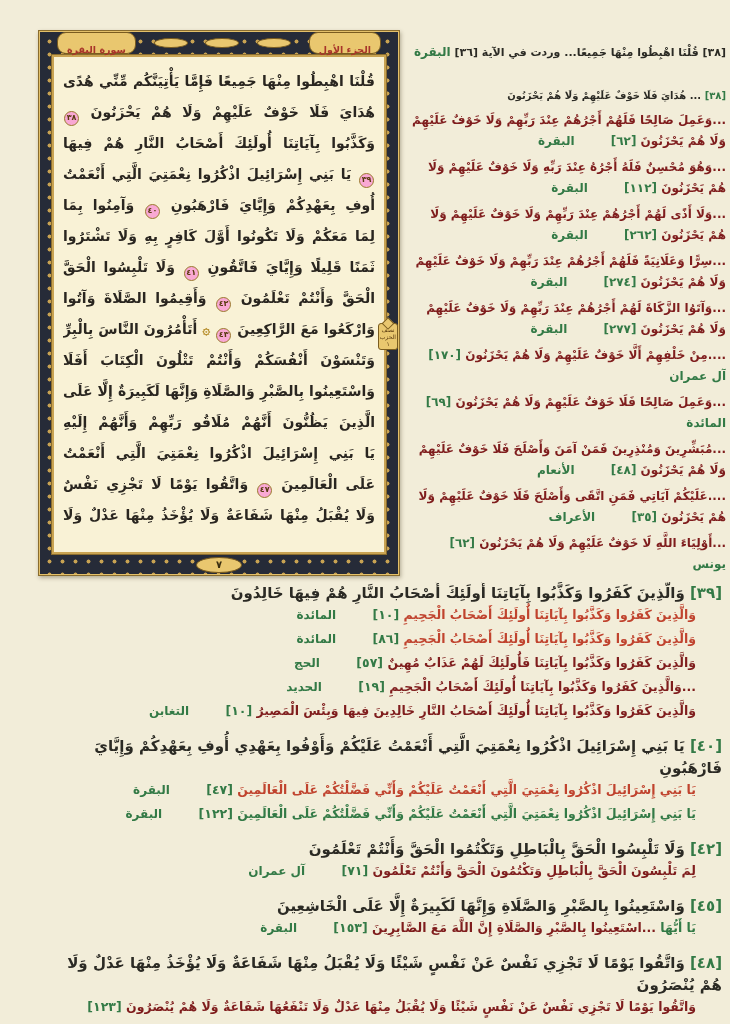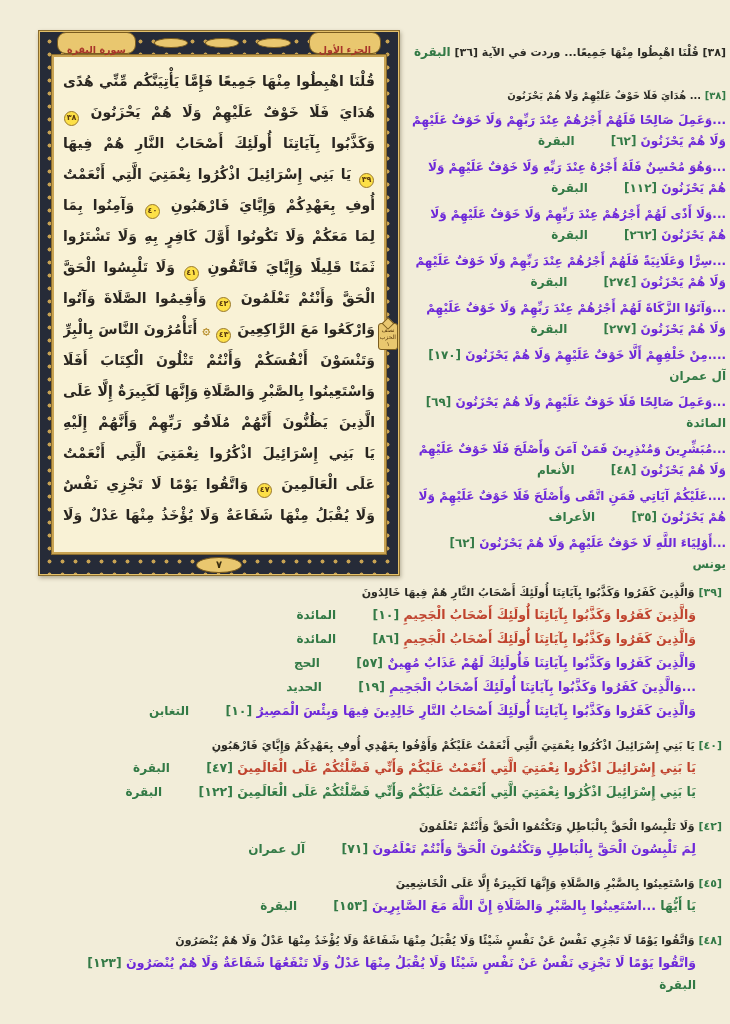--- a/index.html
+++ b/index.html
@@ -35,21 +35,21 @@
     border-radius:50%;
   }
   .q-line {
     direction:rtl; text-align:justify; text-align-last:justify;
     font-size:14px; font-weight:bold; color:#2a2620;
     height:31px; line-height:31px; overflow:hidden;
   }
   .ayah-circle {
     display:inline-flex; align-items:center; justify-content:center;
     width:15px; height:15px; border-radius:50%;
-    background:#fde047; border:1px solid #9a7a2e; color:#5a3b10;
+    background:#f9a8d4; border:1px solid #9a7a2e; color:#5a3b10;
     font-size:8px; font-weight:bold; vertical-align:-3px; margin:0 1px;
     line-height:1; overflow:hidden;
   }
   .hizb-star { color:#b8902f; font-size:13px; }
   .page-num-cartouche {
     position:absolute; bottom:2px; left:50%; transform:translateX(-50%);
     width:46px; height:16px; background:#e9c76f; border:1px solid #7a5c1f;
     border-radius:50%; color:#3a2e10; font-size:10px; font-weight:bold;
     text-align:center; line-height:14px; z-index:3;
   }
@@ -73,23 +73,23 @@
   .rc-item { font-size:12px; font-weight:bold; line-height:21px; margin-bottom:5px; }
   .tag-green { color:#337a46; }
   .ref { color:#337a46; font-weight:bold;padding-left:32px; }
   .sura { color:#337a46; font-size:12px; font-weight:bold; }
   
   .bottom {
     position:absolute; right:8px; left:40px; top:582px; bottom:0;
     direction:rtl; text-align:right; overflow:hidden;
   }
   .entry { margin-bottom:13px; }
-  .entry-header { font-size:11px; font-weight:bold; color:#2b2a24; line-height:22px; }
+  .entry-header { font-size:15px; font-weight:bold; color:#2b2a24; line-height:22px; }
   .entry-item { font-size:12.5px; font-weight:bold; line-height:22px; padding-right:26px; margin-bottom:2px; }
-  .c-red { color:#c0432e; } .c-green { color:#337a46; } .c-black { color:#6d28d9; }
+  .c-red { color:#c0432e; } .c-green { color:#337a46; } .c-black { color:#7f1d1d; }
 </style>
 </head>
 <body>
 
 <div class="scan-page">
 
   <div class="mushaf">
     <div class="mushaf-top">
       <span class="cartouche">الجزء الأول</span>
       <span class="deco-oval"></span>

